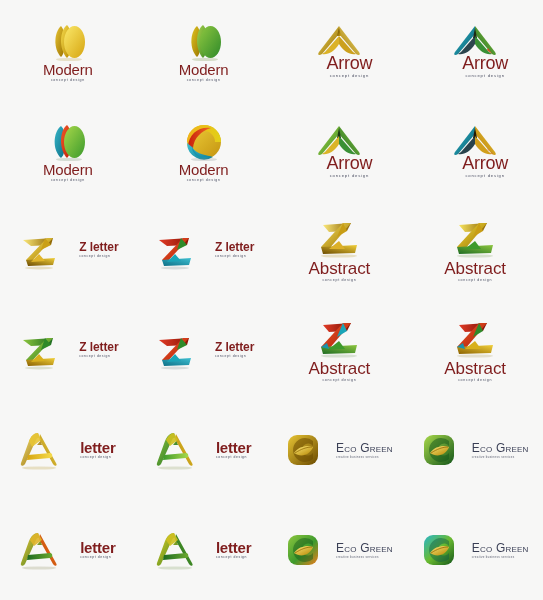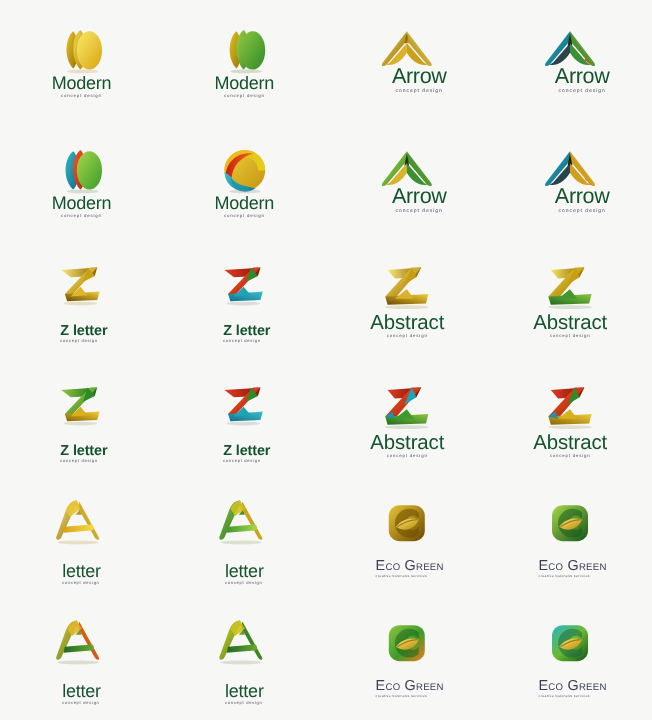--- a/index.html
+++ b/index.html
@@ -26,30 +26,30 @@
     align-items:center;
     justify-content:center;
   }
   
   .logo{
     display:flex;
     align-items:center;
     justify-content:center;
   }
   .logo.vert{flex-direction:column;}
-  .logo.horz{flex-direction:column;gap:12px;}
+  .logo.horz{flex-direction:row;gap:12px;}
   .mark{flex:0 0 auto;display:block;}
   .words{
     display:flex;flex-direction:column;
     align-items:center;
     line-height:1;
   }
   .logo.horz .words{align-items:flex-start;margin-left:4px;}
   .title{
-    color:#14532d;
+    color:#7f1d1d;
     white-space:nowrap;
   }
   .sub{
     color:#4b4f63;
     white-space:nowrap;
     transform-origin:left center;
   }
 
   
   .t-modern .title{font-size:15px;font-weight:400;letter-spacing:-0.2px;}
@@ -57,21 +57,21 @@
 
   .t-arrow .title{font-size:18px;font-weight:400;letter-spacing:-0.3px;}
   .t-arrow .sub{font-size:4.2px;letter-spacing:0.8px;margin-top:2px;}
 
   .t-zletter .title{font-size:12px;font-weight:700;letter-spacing:-0.1px;}
   .t-zletter .sub{font-size:3.4px;letter-spacing:0.6px;margin-top:2px;}
 
   .t-abstract .title{font-size:17px;font-weight:400;letter-spacing:-0.1px;}
   .t-abstract .sub{font-size:3.6px;letter-spacing:0.7px;margin-top:2px;}
 
-  .t-aletter .title{font-size:15px;font-weight:400;letter-spacing:-0.2px;}
+  .t-aletter .title{font-size:15px;font-weight:700;letter-spacing:-0.2px;}
   .t-aletter .sub{font-size:3.4px;letter-spacing:0.6px;margin-top:1px;}
 
   .t-eco .title{
     font-size:12px;font-weight:400;letter-spacing:0.2px;
     font-variant:small-caps;color:#3a3f55;
   }
   .t-eco .sub{font-size:2.9px;letter-spacing:0.35px;margin-top:2px;color:#5a5f70;}
 
   
   .n-modern{transform:translateY(2px);}

